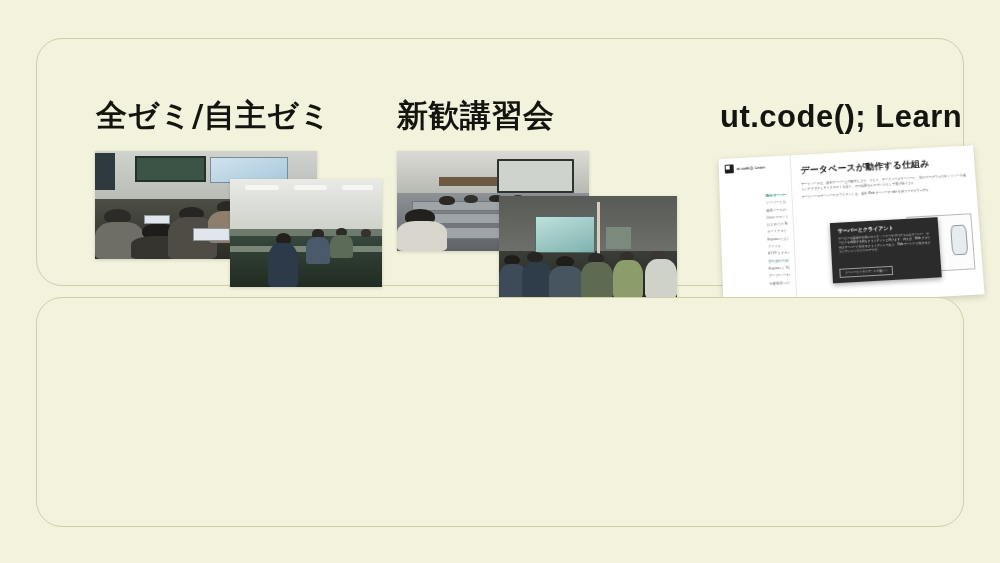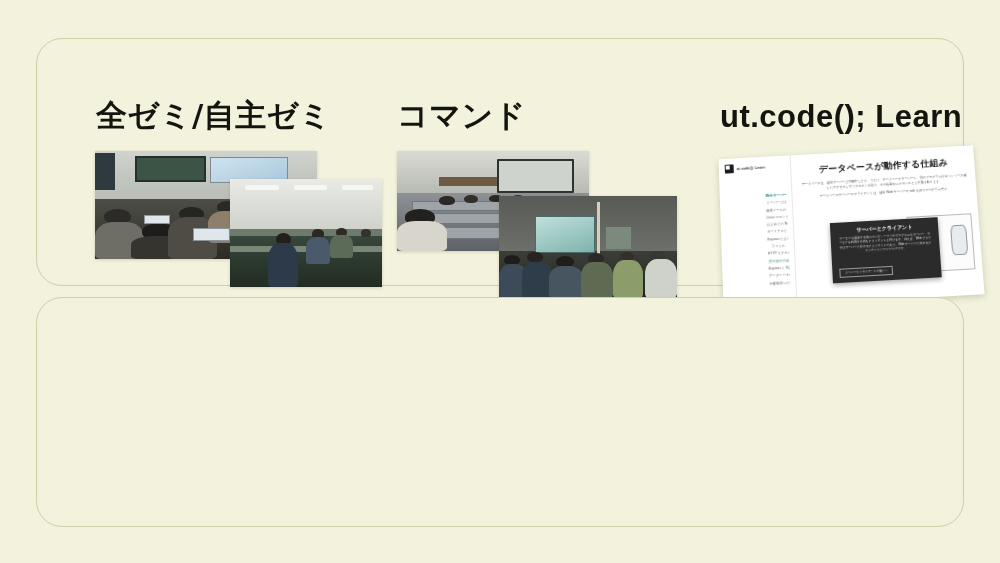--- a/index.html
+++ b/index.html
@@ -11,21 +11,20 @@
     position:relative;
   }
   .slide{position:absolute;inset:0;background:#f2f2dd;}
 
   .card{
     position:absolute;
     border:1px solid #cfcfa8;
     border-radius:26px;
     background:#f2f2dd;
     box-sizing:border-box;
-    text-align:center;
   }
   #card-1{left:36px;top:38px;width:928px;height:248px;}
   #card-2{left:36px;top:297px;width:928px;height:230px;}
 
   .heading{
     position:absolute;
     color:#15150f;
     font-size:31px;
     font-weight:700;
     letter-spacing:0.5px;
@@ -232,21 +231,21 @@
           <div class="body" style="left:46%;top:33%;width:18%;height:67%;background:#5e6a52;"></div>
           <div class="head" style="left:68%;top:14%;width:8%;height:16%;background:#332f2b;"></div>
           <div class="body" style="left:64%;top:29%;width:17%;height:71%;background:#8d9c6b;"></div>
           <div class="head" style="left:85%;top:12%;width:8%;height:15%;background:#3a3632;"></div>
           <div class="body" style="left:82%;top:26%;width:18%;height:74%;background:#cfd2c8;"></div>
         </div>
       </div>
     </div>
 
     <div class="heading jp" id="h-zemi">全ゼミ/自主ゼミ</div>
-    <div class="heading jp" id="h-shinkan">コマンド</div>
+    <div class="heading jp" id="h-shinkan">新歓講習会</div>
     <div class="heading" id="h-learn">ut.code(); Learn</div>
 
     <div class="deck" id="deck-learn">
       <div class="deck-skew">
         <div class="deck-side">
           <div class="deck-logo">
             <span class="logo-mark">
                 <i></i>
               </span>
             <span class="logo-txt">ut.code(); Learn</span>

